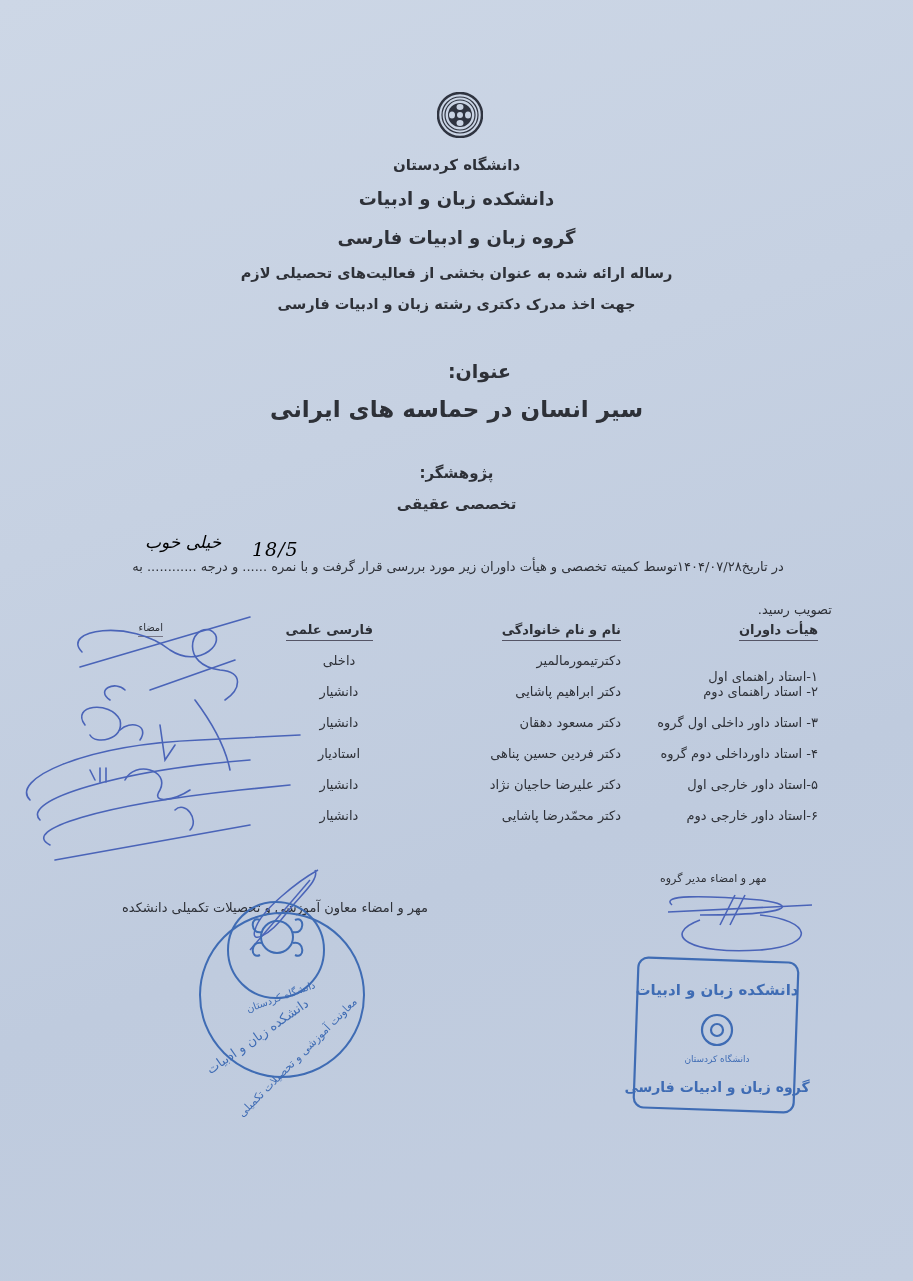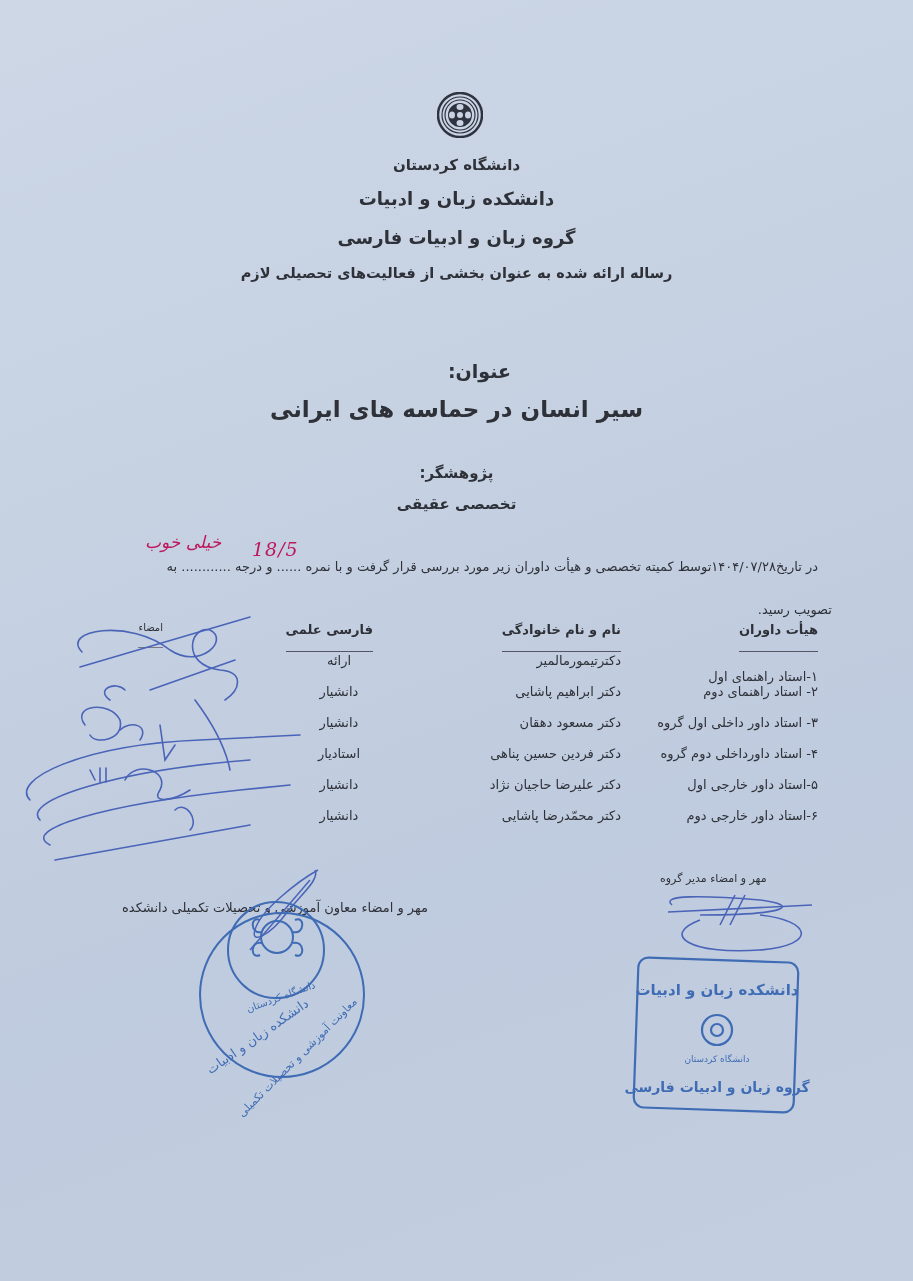--- a/index.html
+++ b/index.html
@@ -13,26 +13,26 @@
     .ctr { position:absolute; left:0; width:913px; text-align:center; font-weight:bold; white-space:nowrap; }
     .h-uni { top:156px; font-size:15px; }
     .h-fac { top:188px; font-size:18px; }
     .h-grp { top:227px; font-size:18px; }
     .h-l1 { top:265px; font-size:14.5px; }
     .h-l2 { top:296px; font-size:14.5px; }
     .t-lbl { top:360px; font-size:19px;margin-left:23px; }
     .t-val { top:396px; font-size:23px; }
     .r-lbl { top:464px; font-size:15px; }
     .r-val { top:495px; font-size:15px; }
-    .para { position:absolute; right:95px; top:557px; width:720px; font-size:13px; line-height:20px; text-align:right; white-space:nowrap; }
+    .para { position:absolute; right:95px; top:557px; width:720px; font-size:13px; line-height:20px; text-align:center; white-space:nowrap; }
     .para2 { position:absolute; right:81px; top:586px; font-size:13px;margin-top:16px; }
-    .hand { position:absolute; direction:ltr; font-family:"DejaVu Serif", serif; font-style:italic; color:#be185d; }
+    .hand { position:absolute; direction:ltr; font-family:"DejaVu Serif", serif; font-style:italic; color:#000000; }
     .hw-score { left:252px; top:538px; font-size:19px; letter-spacing:1px; }
     .hw-grade { left:145px; top:532px; font-size:17px; direction:rtl; }
-    .col-h { position:absolute; top:622px; font-size:13px; font-weight:bold; border-bottom:1.5px solid #556; padding-bottom:14px; white-space:nowrap;text-align:center; }
+    .col-h { position:absolute; top:622px; font-size:13px; font-weight:bold; border-bottom:1.5px solid #556; padding-bottom:3px; white-space:nowrap;text-align:center; }
     .c-role { right:95px; }
     .c-name { right:292px; }
     .c-rank { right:540px; }
     .c-sign { right:750px; font-weight:normal; font-size:10px; border-bottom:1px solid #778; top:622px; }
     .row { position:absolute; font-size:13px; white-space:nowrap; }
     .row.role { right:95px; }
     .row.name { right:292px; }
     .row.rank { right:540px; width:68px; text-align:center; }
     .sig-l { position:absolute; left:660px; top:872px; font-size:11px; white-space:nowrap; direction:rtl; }
     .sig-r { position:absolute; left:122px; top:872px; font-size:13px; white-space:nowrap; direction:rtl;margin-top:28px; }
@@ -52,40 +52,41 @@
     <ellipse cx="23" cy="31" rx="3.5" ry="3" fill="#c8d2e2"></ellipse>
     <ellipse cx="15" cy="23" rx="3" ry="3.5" fill="#c8d2e2"></ellipse>
     <ellipse cx="31" cy="23" rx="3" ry="3.5" fill="#c8d2e2"></ellipse>
     <circle cx="23" cy="23" r="3" fill="#c8d2e2"></circle>
   </svg>
 
   <div class="ctr h-uni">دانشگاه کردستان</div>
   <div class="ctr h-fac">دانشکده زبان و ادبیات</div>
   <div class="ctr h-grp">گروه زبان و ادبیات فارسی</div>
   <div class="ctr h-l1">رساله ارائه شده به عنوان بخشی از فعالیت‌های تحصیلی لازم</div>
+  <div class="ctr h-l2">جهت اخذ مدرک دکتری رشته زبان و ادبیات فارسی</div>
 
   <div class="ctr t-lbl">عنوان:</div>
   <div class="ctr t-val">سیر انسان در حماسه های ایرانی</div>
   <div class="ctr r-lbl">پژوهشگر:</div>
   <div class="ctr r-val">تخصصی عقیقی</div>
 
   <div class="para">در تاریخ۱۴۰۴/۰۷/۲۸توسط کمیته تخصصی و هیأت داوران زیر مورد بررسی قرار گرفت و با نمره ...... و درجه ............ به</div>
   <div class="para2">تصویب رسید.</div>
   <div class="hand hw-score">18/5</div>
   <div class="hand hw-grade">خیلی خوب</div>
 
   <div class="col-h c-role">هیأت داوران</div>
   <div class="col-h c-name">نام و نام خانوادگی</div>
   <div class="col-h c-rank">فارسی علمی</div>
   <div class="col-h c-sign">امضاء</div>
 
   <div>
     <div class="row role" style="top:669px">۱-استاد راهنمای اول</div>
     <div class="row name" style="top:653px">دکترتیمورمالمیر</div>
-    <div class="row rank" style="top:653px">ارائه</div>
+    <div class="row rank" style="top:653px">داخلی</div>
   </div>
   <div>
     <div class="row role" style="top:684px">۲- استاد راهنمای دوم</div>
     <div class="row name" style="top:684px">دکتر ابراهیم پاشایی</div>
     <div class="row rank" style="top:684px">دانشیار</div>
   </div>
   <div>
     <div class="row role" style="top:715px">۳- استاد داور داخلی اول گروه</div>
     <div class="row name" style="top:715px">دکتر مسعود دهقان</div>
     <div class="row rank" style="top:715px">دانشیار</div>

